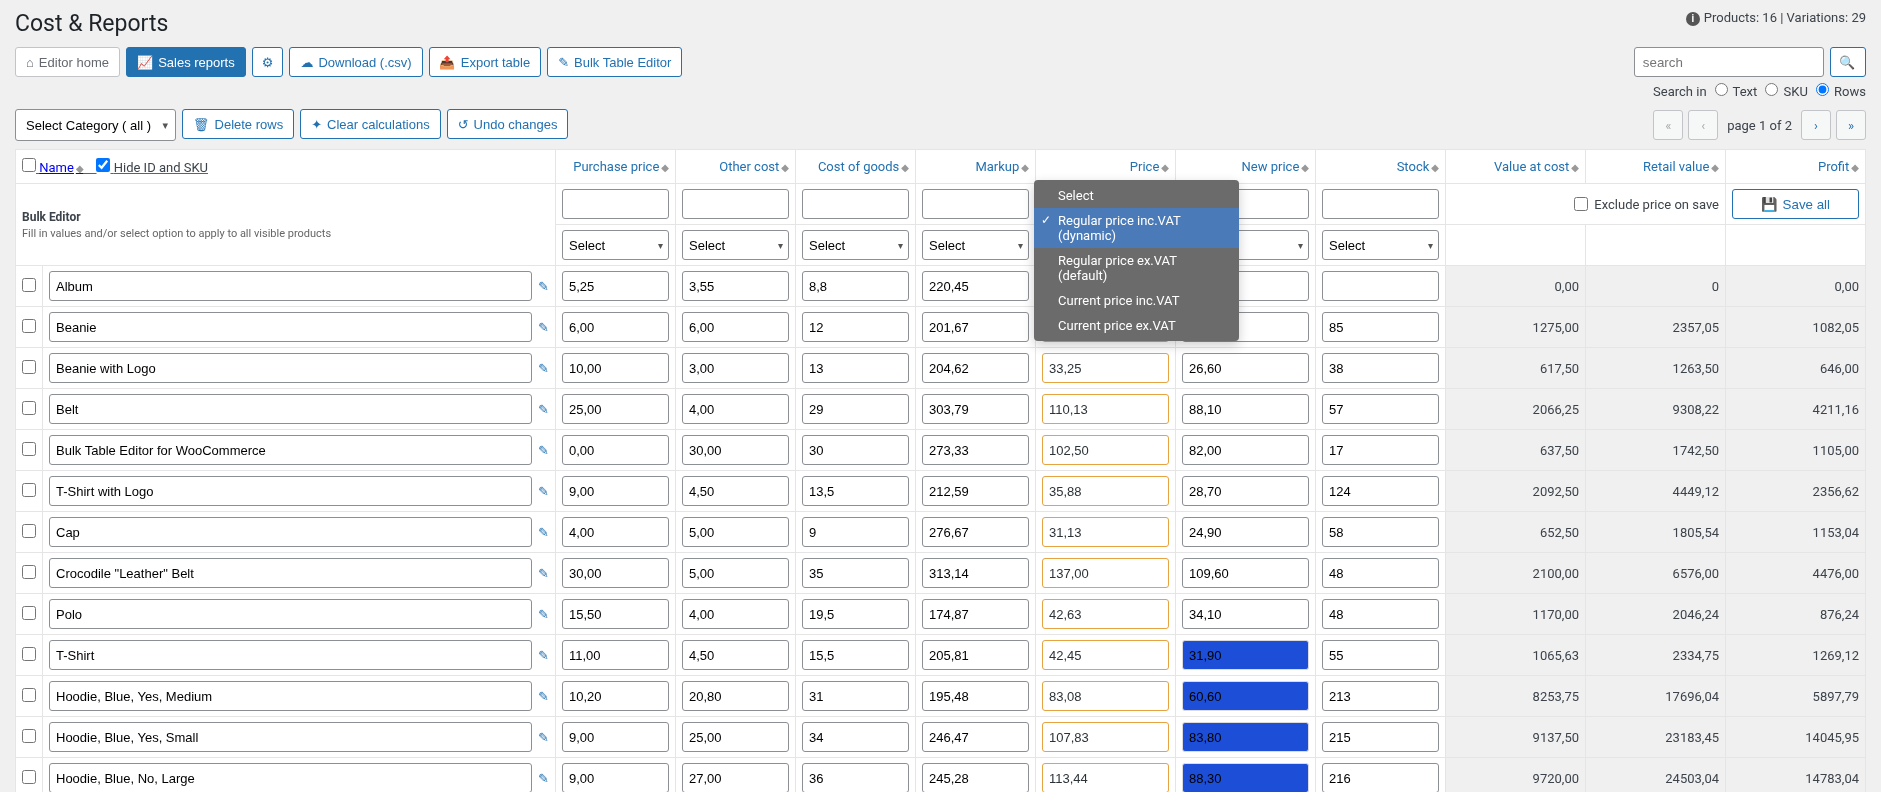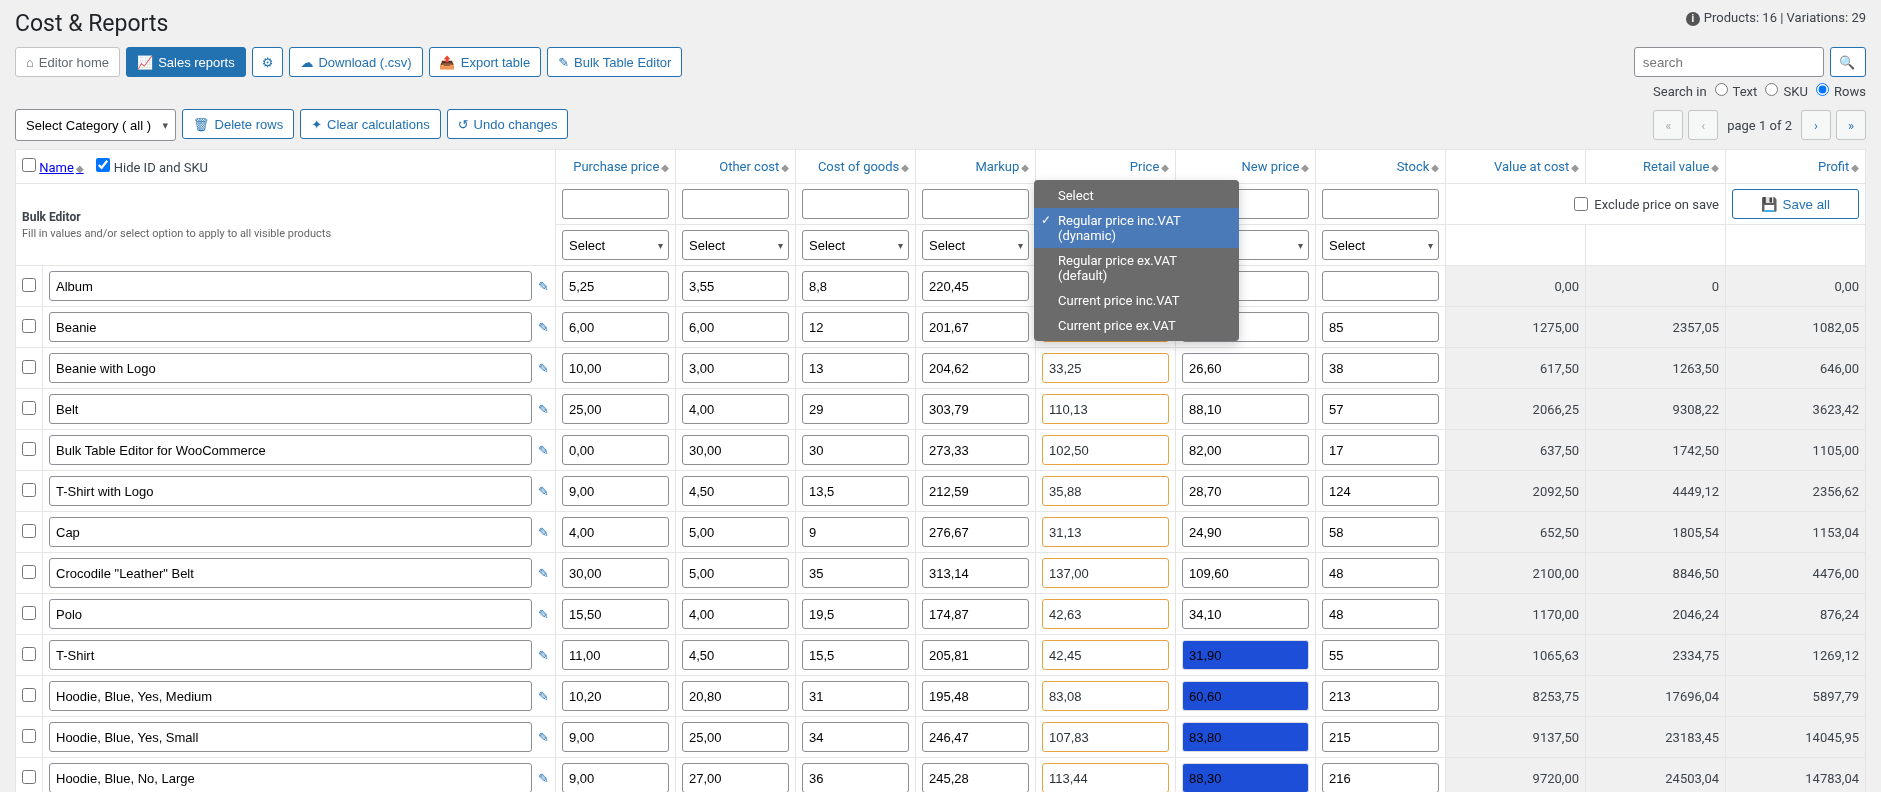--- a/index.html
+++ b/index.html
@@ -79,21 +79,21 @@
     width:100%; border-collapse:collapse; background:#fff;
     border:1px solid #c3c4c7;
   }
   .table th, .table td {
     border:1px solid #e5e5e5; padding:5px 6px; vertical-align:middle;
   }
   .table th {
     background:#fff; font-weight:400; text-align:right; color:#2271b1;
     padding:8px 6px; white-space:nowrap;
   }
-  .table th.first { text-align:left; }
+  .table th.first { text-align:left;text-decoration:underline; }
   .sort-ic{color:#999; font-size:10px; margin-left:2px;}
   .table th .hide-opt { color:#3c434a; }
   .bulk-row td { background:#fff; }
   .bulk-desc { font-size:12px; }
   .bulk-desc strong{display:block; margin-bottom:2px;}
   .bulk-desc span{color:#666; font-size:11px;}
   .cell-input{
     width:100%; height:30px; padding:3px 6px; border:1px solid #8c8f94;
     border-radius:3px; font-size:13px; background:#fff;
   }
@@ -379,21 +379,21 @@
     </td>
     <td><input class="cell-input" value="25,00" style=""></td>
     <td><input class="cell-input" value="4,00" style=""></td>
     <td><input class="cell-input" value="29" style=""></td>
     <td><input class="cell-input" value="303,79" style=""></td>
     <td><input class="cell-input hl" value="110,13" style=""></td>
     <td><input class="cell-input" value="88,10" style=""></td>
     <td><input class="cell-input" value="57" style=""></td>
     <td class="ro-cell">2066,25</td>
     <td class="ro-cell">9308,22</td>
-    <td class="ro-cell">3623,42</td>
+    <td class="ro-cell">4211,16</td>
   </tr>
       <tr>
     <td><input type="checkbox" class="chk" style=""></td>
     <td>
       <div class="name-cell">
         <input class="cell-input" value="Bulk Table Editor for WooCommerce" style="flex: 1 1 0%;">
         <span class="edit-ic">✎</span>
       </div>
     </td>
     <td><input class="cell-input" value="0,00" style=""></td>
@@ -454,21 +454,21 @@
       </div>
     </td>
     <td><input class="cell-input" value="30,00" style=""></td>
     <td><input class="cell-input" value="5,00" style=""></td>
     <td><input class="cell-input" value="35" style=""></td>
     <td><input class="cell-input" value="313,14" style=""></td>
     <td><input class="cell-input hl" value="137,00" style=""></td>
     <td><input class="cell-input" value="109,60" style=""></td>
     <td><input class="cell-input" value="48" style=""></td>
     <td class="ro-cell">2100,00</td>
-    <td class="ro-cell">8846,50</td>
+    <td class="ro-cell">6576,00</td>
     <td class="ro-cell">4476,00</td>
   </tr>
       <tr>
     <td><input type="checkbox" class="chk" style=""></td>
     <td>
       <div class="name-cell">
         <input class="cell-input" value="Polo" style="flex: 1 1 0%;">
         <span class="edit-ic">✎</span>
       </div>
     </td>

